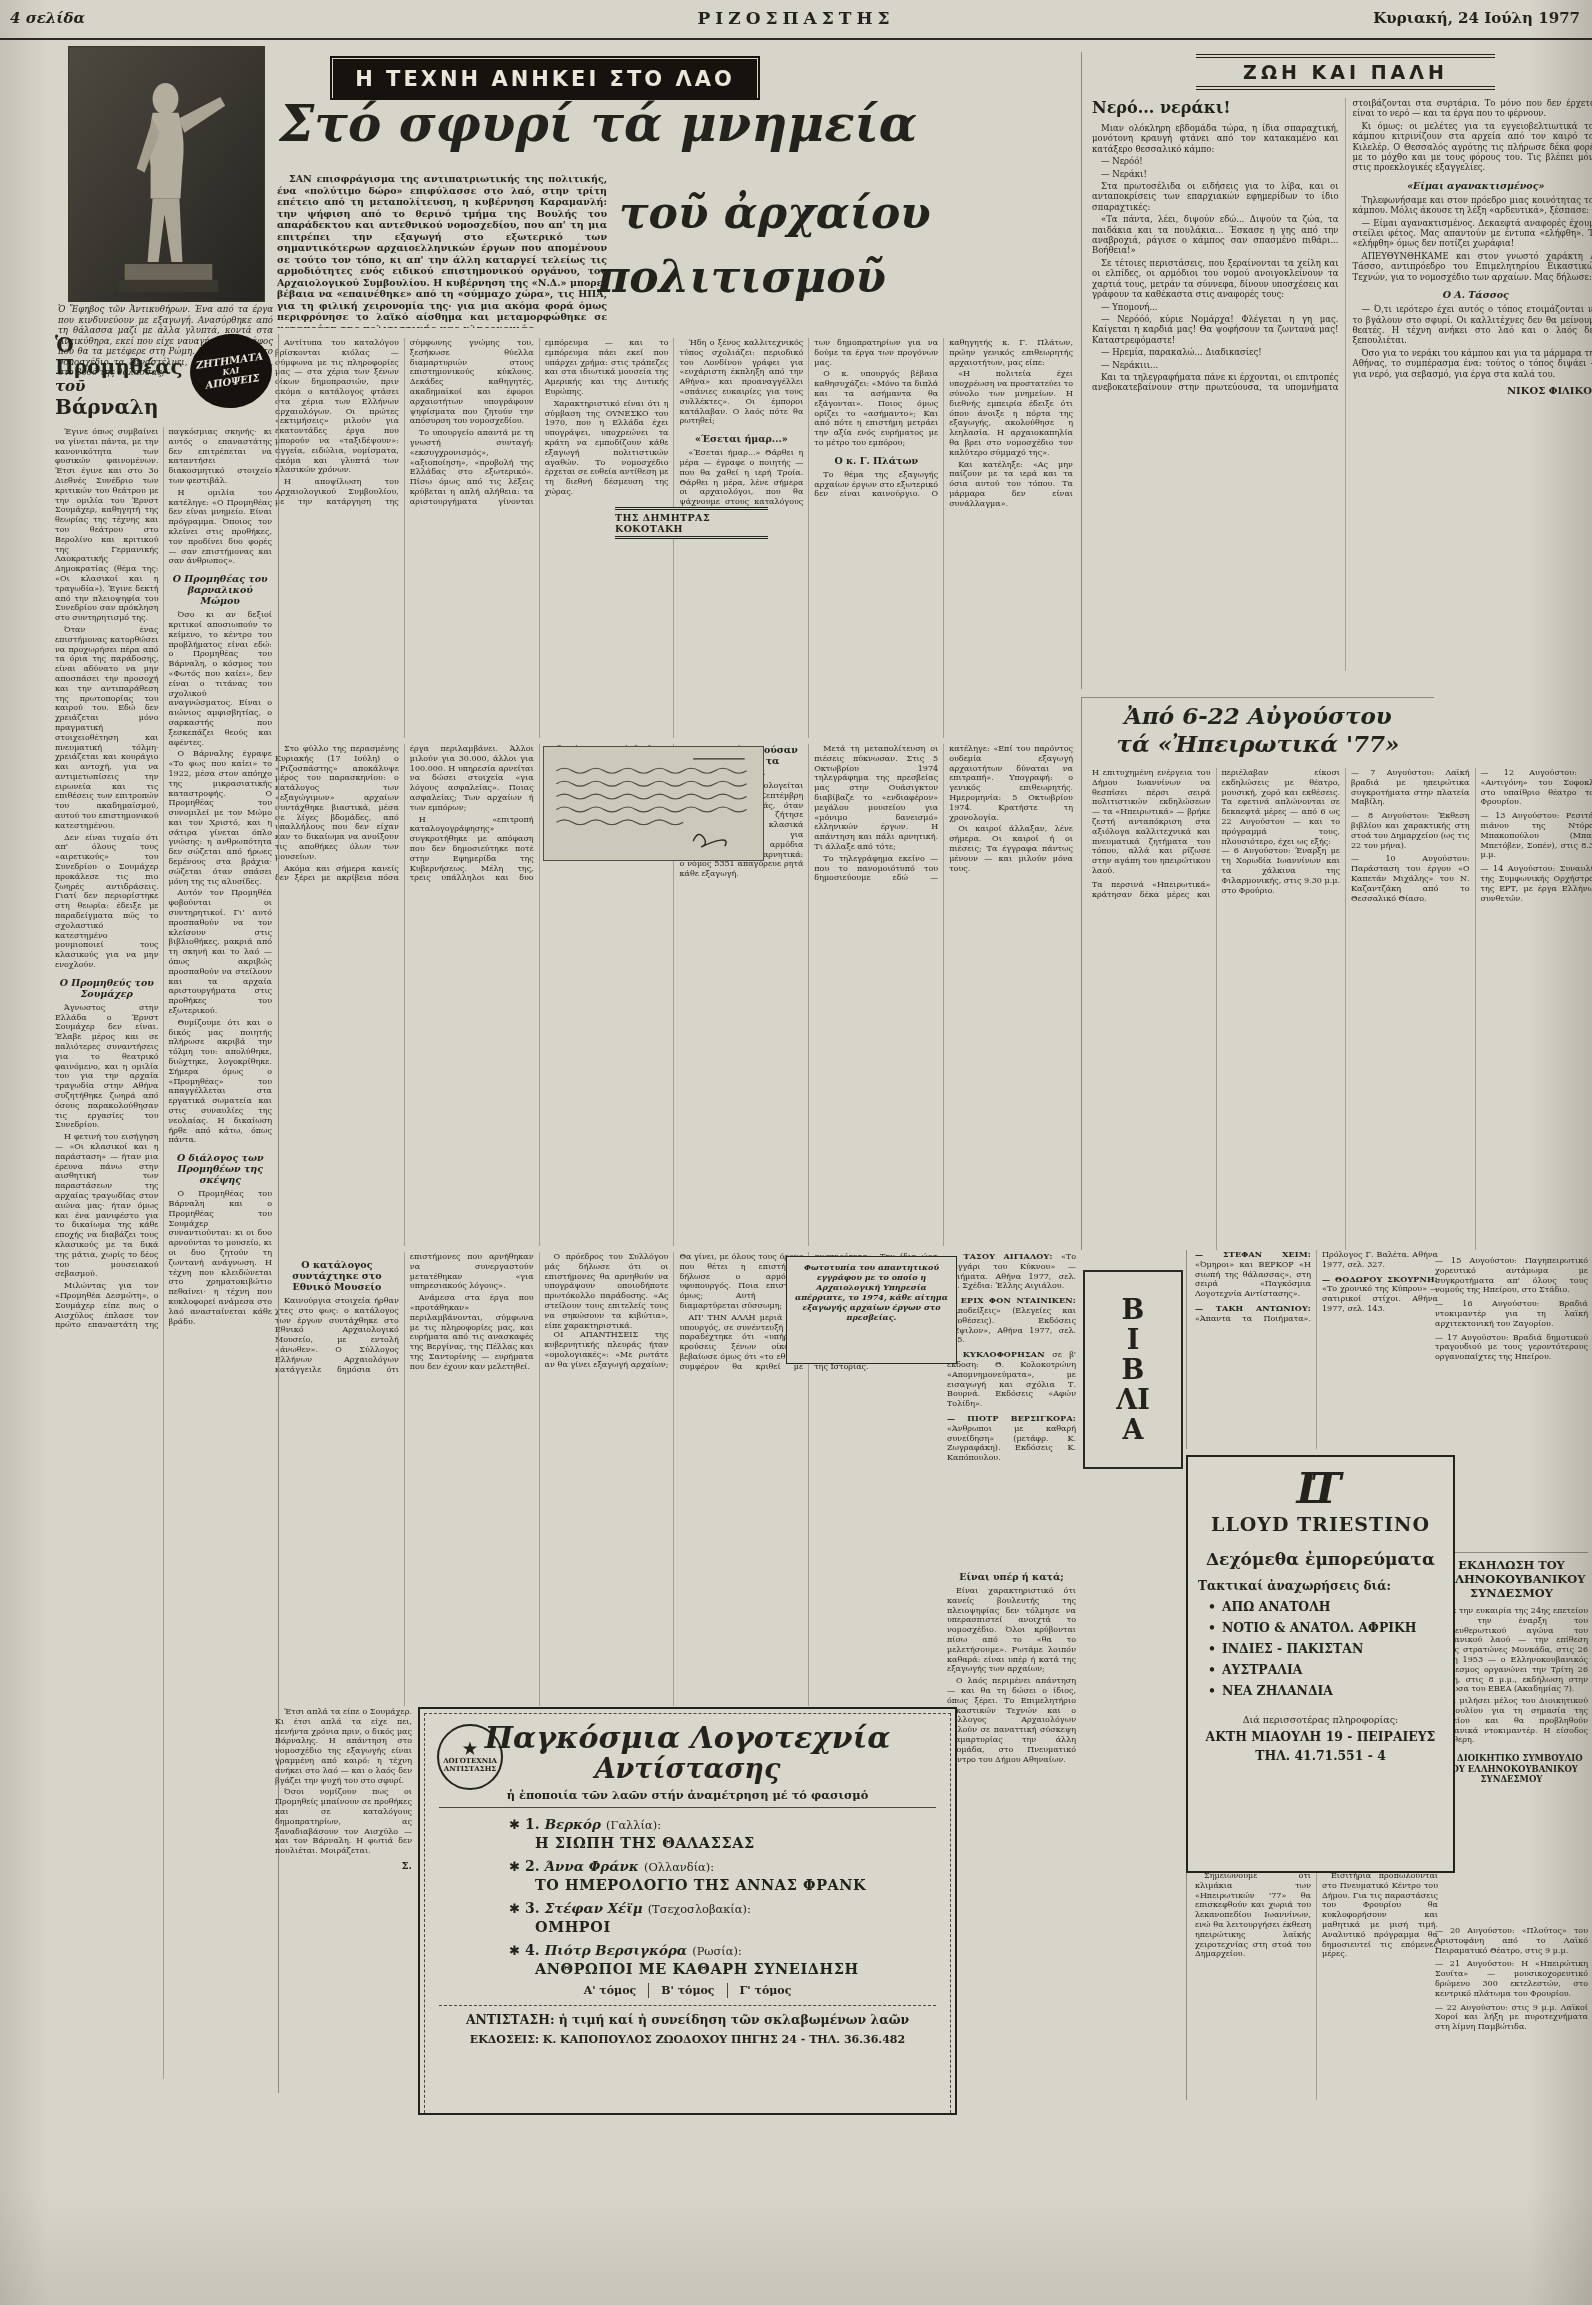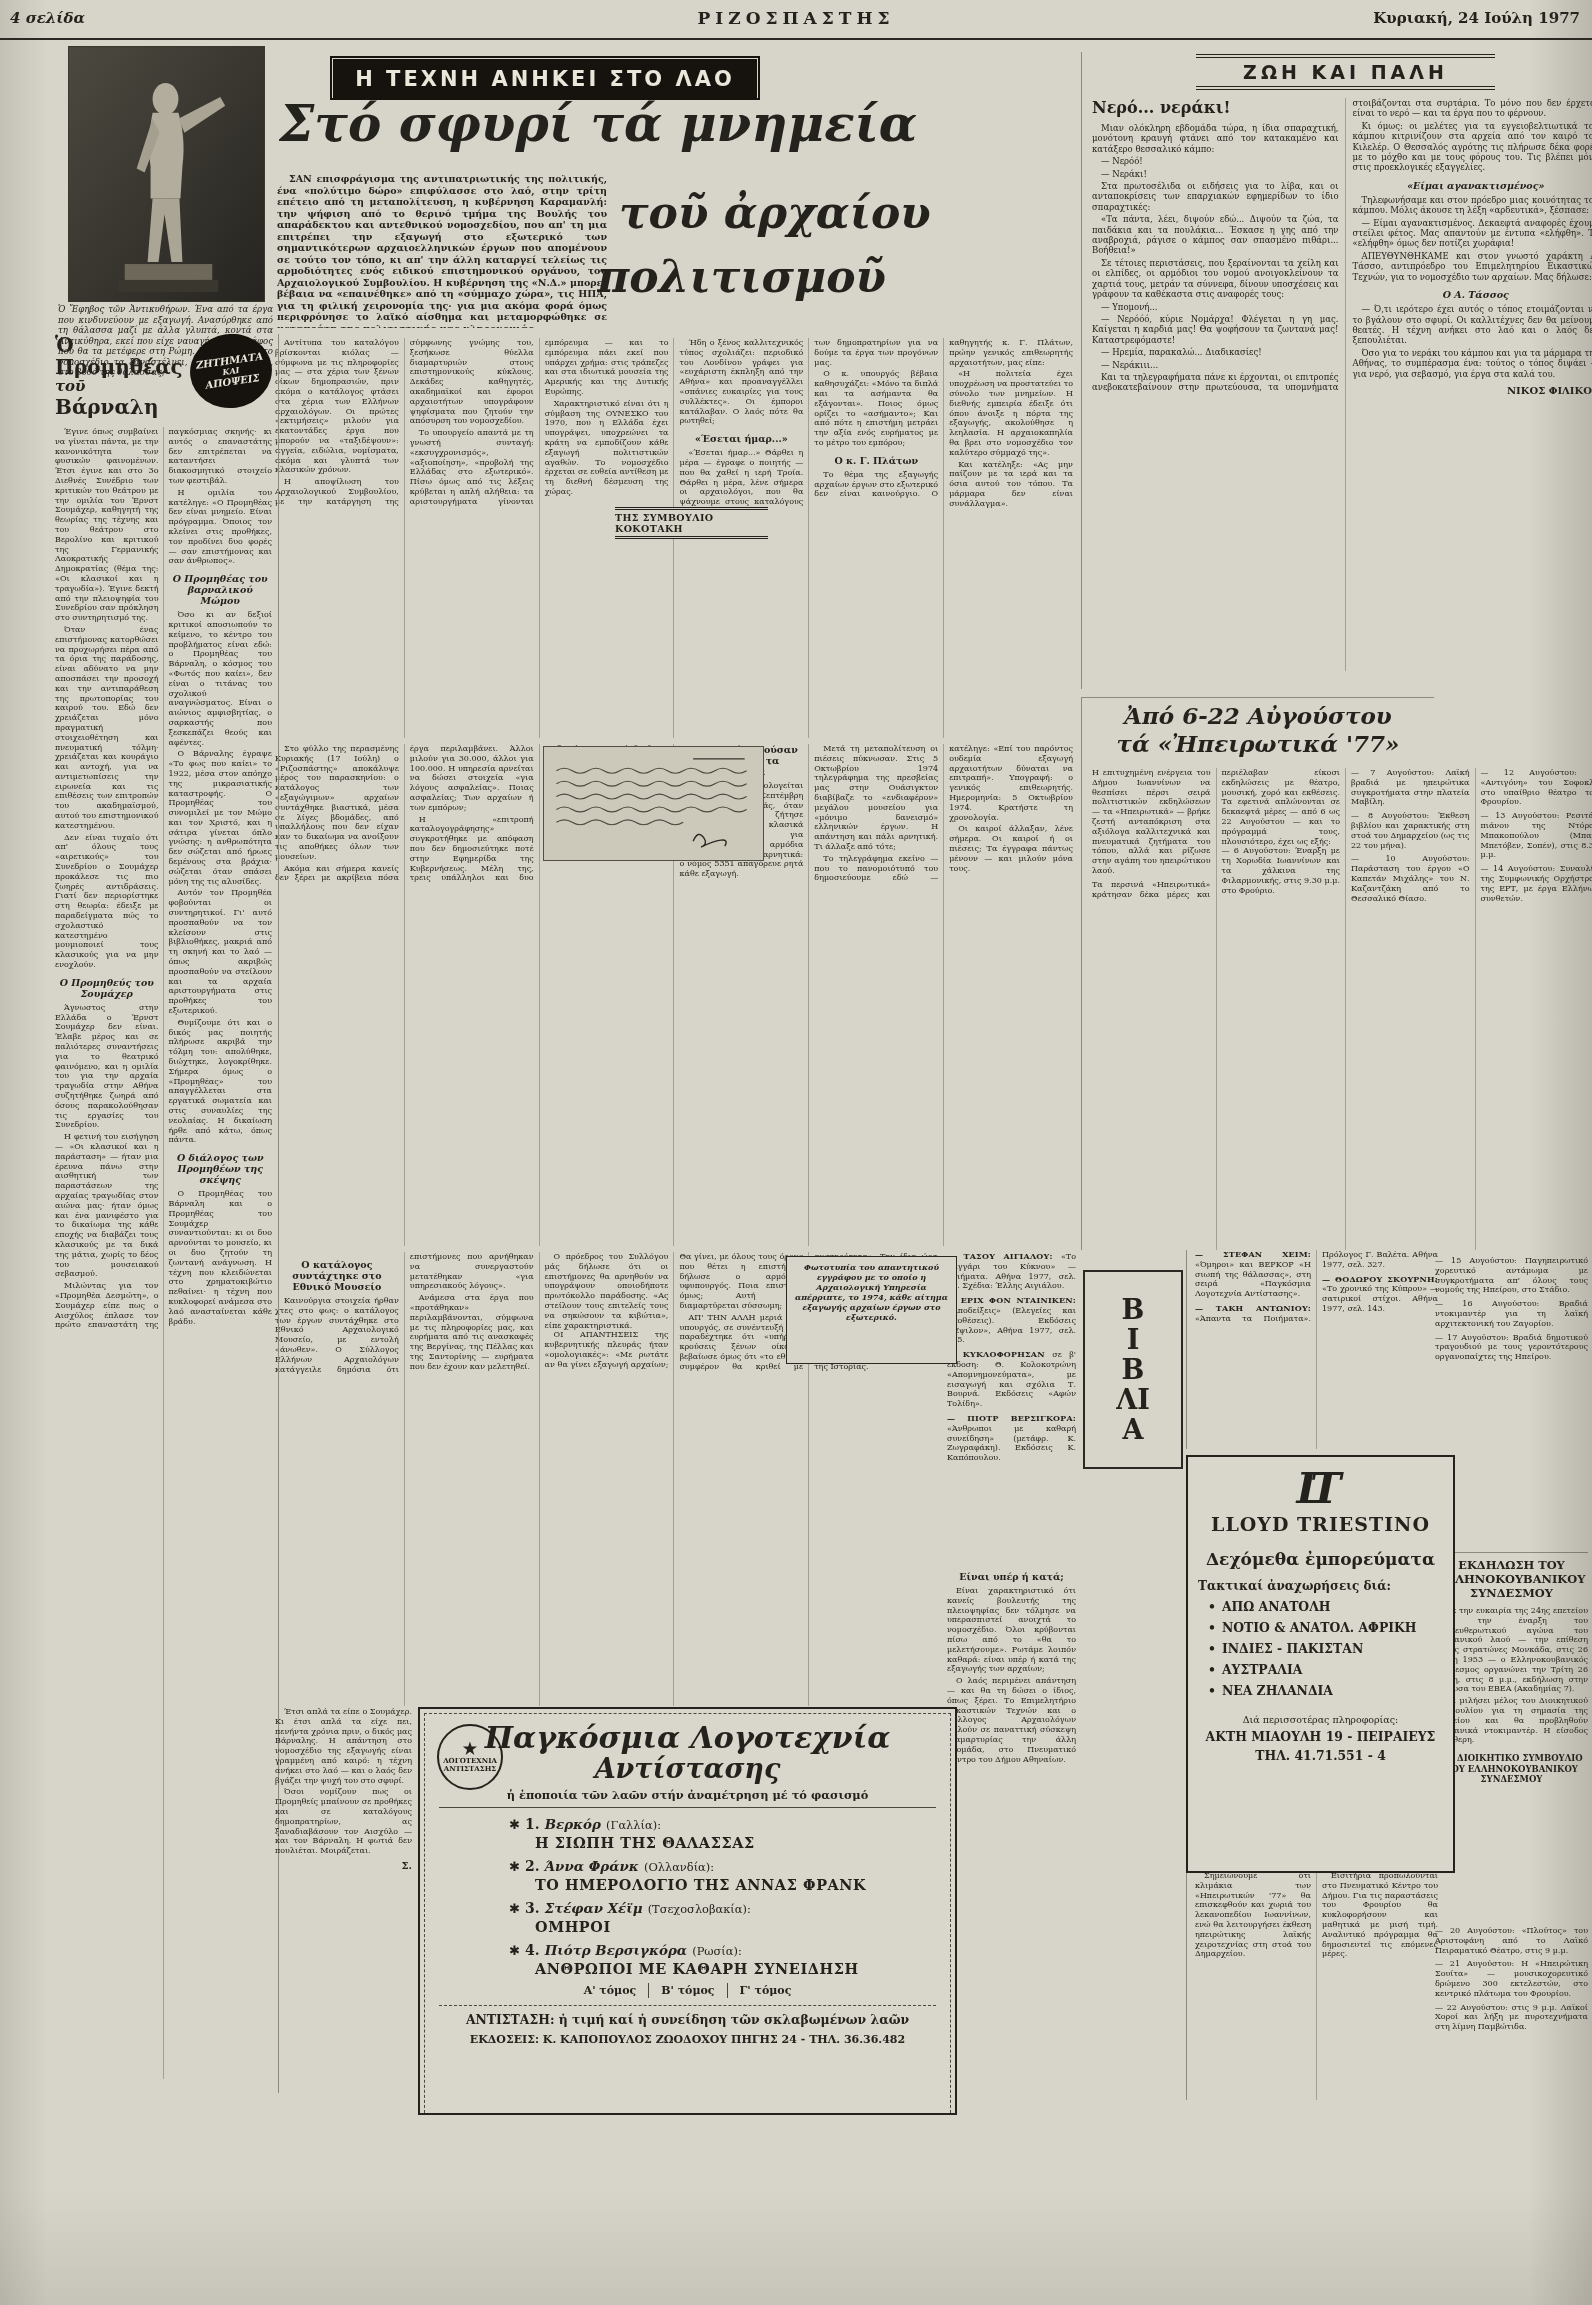--- a/index.html
+++ b/index.html
@@ -189,21 +189,21 @@
       <p>Ο κ. υπουργός βέβαια καθησυχάζει: «Μόνο τα διπλά και τα ασήμαντα θα εξάγονται». Ποιος όμως ορίζει το «ασήμαντο»; Και από πότε η επιστήμη μετράει την αξία ενός ευρήματος με το μέτρο του εμπόρου;</p>
     </div>
   <h4 class="sh">Ο κ. Γ. Πλάτων</h4>
   <div>
       <p>Το θέμα της εξαγωγής αρχαίων έργων στο εξωτερικό δεν είναι καινούργιο. Ο καθηγητής κ. Γ. Πλάτων, πρώην γενικός επιθεωρητής αρχαιοτήτων, μας είπε:</p>
       <p>«Η πολιτεία έχει υποχρέωση να προστατεύει το σύνολο των μνημείων. Η διεθνής εμπειρία έδειξε ότι όπου άνοιξε η πόρτα της εξαγωγής, ακολούθησε η λεηλασία. Η αρχαιοκαπηλία θα βρει στο νομοσχέδιο τον καλύτερο σύμμαχό της».</p>
       <p>Και κατέληξε: «Ας μην παίζουν με τα ιερά και τα όσια αυτού του τόπου. Τα μάρμαρα δεν είναι συνάλλαγμα».</p>
     </div>
 </div>
 <div class="abs" id="byline">
-  <span>ΤΗΣ ΣΥΜΒΟΥΛΙΟ ΚΟΚΟΤΑΚΗ</span>
+  <span>ΤΗΣ ΔΗΜΗΤΡΑΣ ΚΟΚΟΤΑΚΗ</span>
 </div>
 
 <div class="abs flow fs8" id="cm">
   <div>
       <p>Στο φύλλο της περασμένης Κυριακής (17 Ιούλη) ο «Ριζοσπάστης» αποκάλυψε μέρος του παρασκηνίου: ο κατάλογος των «εξαγώγιμων» αρχαίων συντάχθηκε βιαστικά, μέσα σε λίγες βδομάδες, από υπαλλήλους που δεν είχαν καν το δικαίωμα να ανοίξουν τις αποθήκες όλων των μουσείων.</p>
       <p>Ακόμα και σήμερα κανείς δεν ξέρει με ακρίβεια πόσα έργα περιλαμβάνει. Άλλοι μιλούν για 30.000, άλλοι για 100.000. Η υπηρεσία αρνείται να δώσει στοιχεία «για λόγους ασφαλείας». Ποιας ασφαλείας; Των αρχαίων ή των εμπόρων;</p>
       <p>Η «επιτροπή καταλογογράφησης» συγκροτήθηκε με απόφαση που δεν δημοσιεύτηκε ποτέ στην Εφημερίδα της Κυβερνήσεως. Μέλη της, τρεις υπάλληλοι και δυο «ειδικοί σύμβουλοι», άγνωστοι στον αρχαιολογικό κόσμο.</p>
       <p>Τηλεφωνήσαμε χτες στην αρμόδια διεύθυνση. Η απάντηση, ρεκόρ λακωνικότητας: «Ουδέν σχόλιον». Ως πότε όμως θα σιωπούν οι υπεύθυνοι μπροστά στα ντοκουμέντα;</p>
     </div>
   <h4 class="sh">Στην αρχή ζητούσαν μετρημένα τα κλασικά</h4>
@@ -234,21 +234,21 @@
       <p>Ανάμεσα στα έργα που «προτάθηκαν» περιλαμβάνονται, σύμφωνα με τις πληροφορίες μας, και ευρήματα από τις ανασκαφές της Βεργίνας, της Πέλλας και της Σαντορίνης — ευρήματα που δεν έχουν καν μελετηθεί.</p>
       <p>Ο πρόεδρος του Συλλόγου μάς δήλωσε ότι οι επιστήμονες θα αρνηθούν να υπογράψουν οποιοδήποτε πρωτόκολλο παράδοσης. «Ας στείλουν τους επιτελείς τους να σηκώσουν τα κιβώτια», είπε χαρακτηριστικά.</p>
     </div>
   <div>
       <p>ΟΙ ΑΠΑΝΤΗΣΕΙΣ της κυβερνητικής πλευράς ήταν «ομολογιακές»: «Με ρωτάτε αν θα γίνει εξαγωγή αρχαίων; Θα γίνει, με όλους τους όρους που θέτει η επιστήμη», δήλωσε ο αρμόδιος υφυπουργός. Ποια επιστήμη όμως; Αυτή που διαμαρτύρεται σύσσωμη;</p>
       <p>ΑΠ' ΤΗΝ ΑΛΛΗ μεριά ο κ. υπουργός, σε συνέντευξή του, παραδέχτηκε ότι «υπήρξαν κρούσεις ξένων οίκων», βεβαίωσε όμως ότι «το εθνικό συμφέρον θα κριθεί με αυστηρότητα». Την ίδια ώρα ο κατάλογος ταξιδεύει ήδη στις προθήκες των δημοπρατηρίων.</p>
       <p>Στο μεταξύ ο φάκελος με τις «προσφορές» πήρε το δρόμο για το Γενικό Λογιστήριο, για να «κοστολογηθεί» η πρώτη αποστολή. Η λέξη και μόνο προκαλεί ρίγος: κοστολόγηση της Ιστορίας.</p>
     </div>
 </div>
 <div class="abs" id="capbox">
-  <p>Φωτοτυπία του απαντητικού εγγράφου με το οποίο η Αρχαιολογική Υπηρεσία απέρριπτε, το 1974, κάθε αίτημα εξαγωγής αρχαίων έργων στο εξωτερικό.</p>
+  <p>Φωτοτυπία του απαντητικού εγγράφου με το οποίο η Αρχαιολογική Υπηρεσία απέρριπτε, το 1974, κάθε αίτημα εξαγωγής αρχαίων έργων στο πρεσβείας.</p>
 </div>
 
 <div class="abs" id="bl">
     <p><b>— ΤΑΣΟΥ ΑΙΓΙΑΛΟΥ: </b>«Το Φεγγάρι του Κύκνου» — ποιήματα. Αθήνα 1977, σελ. 31. Σχέδια: Έλλης Αιγιάλου.</p>
     <p><b>— ΕΡΙΧ ΦΟΝ ΝΤΑΙΝΙΚΕΝ: </b>«Αποδείξεις» (Ελεγείες και Υποθέσεις). Εκδόσεις «Έψιλον», Αθήνα 1977, σελ. 455.</p>
     <p><b>— ΚΥΚΛΟΦΟΡΗΣΑΝ </b>σε β' έκδοση: Θ. Κολοκοτρώνη «Απομνημονεύματα», με εισαγωγή και σχόλια Τ. Βουρνά. Εκδόσεις «Αφών Τολίδη».</p>
     <p><b>— ΠΙΟΤΡ ΒΕΡΣΙΓΚΟΡΑ: </b>«Άνθρωποι με καθαρή συνείδηση» (μετάφρ. Κ. Ζωγραφάκη). Εκδόσεις Κ. Καπόπουλου.</p>
   </div>
 <div class="abs" id="bivlia">
   <span>ΒΙΒΛΙΑ</span>

